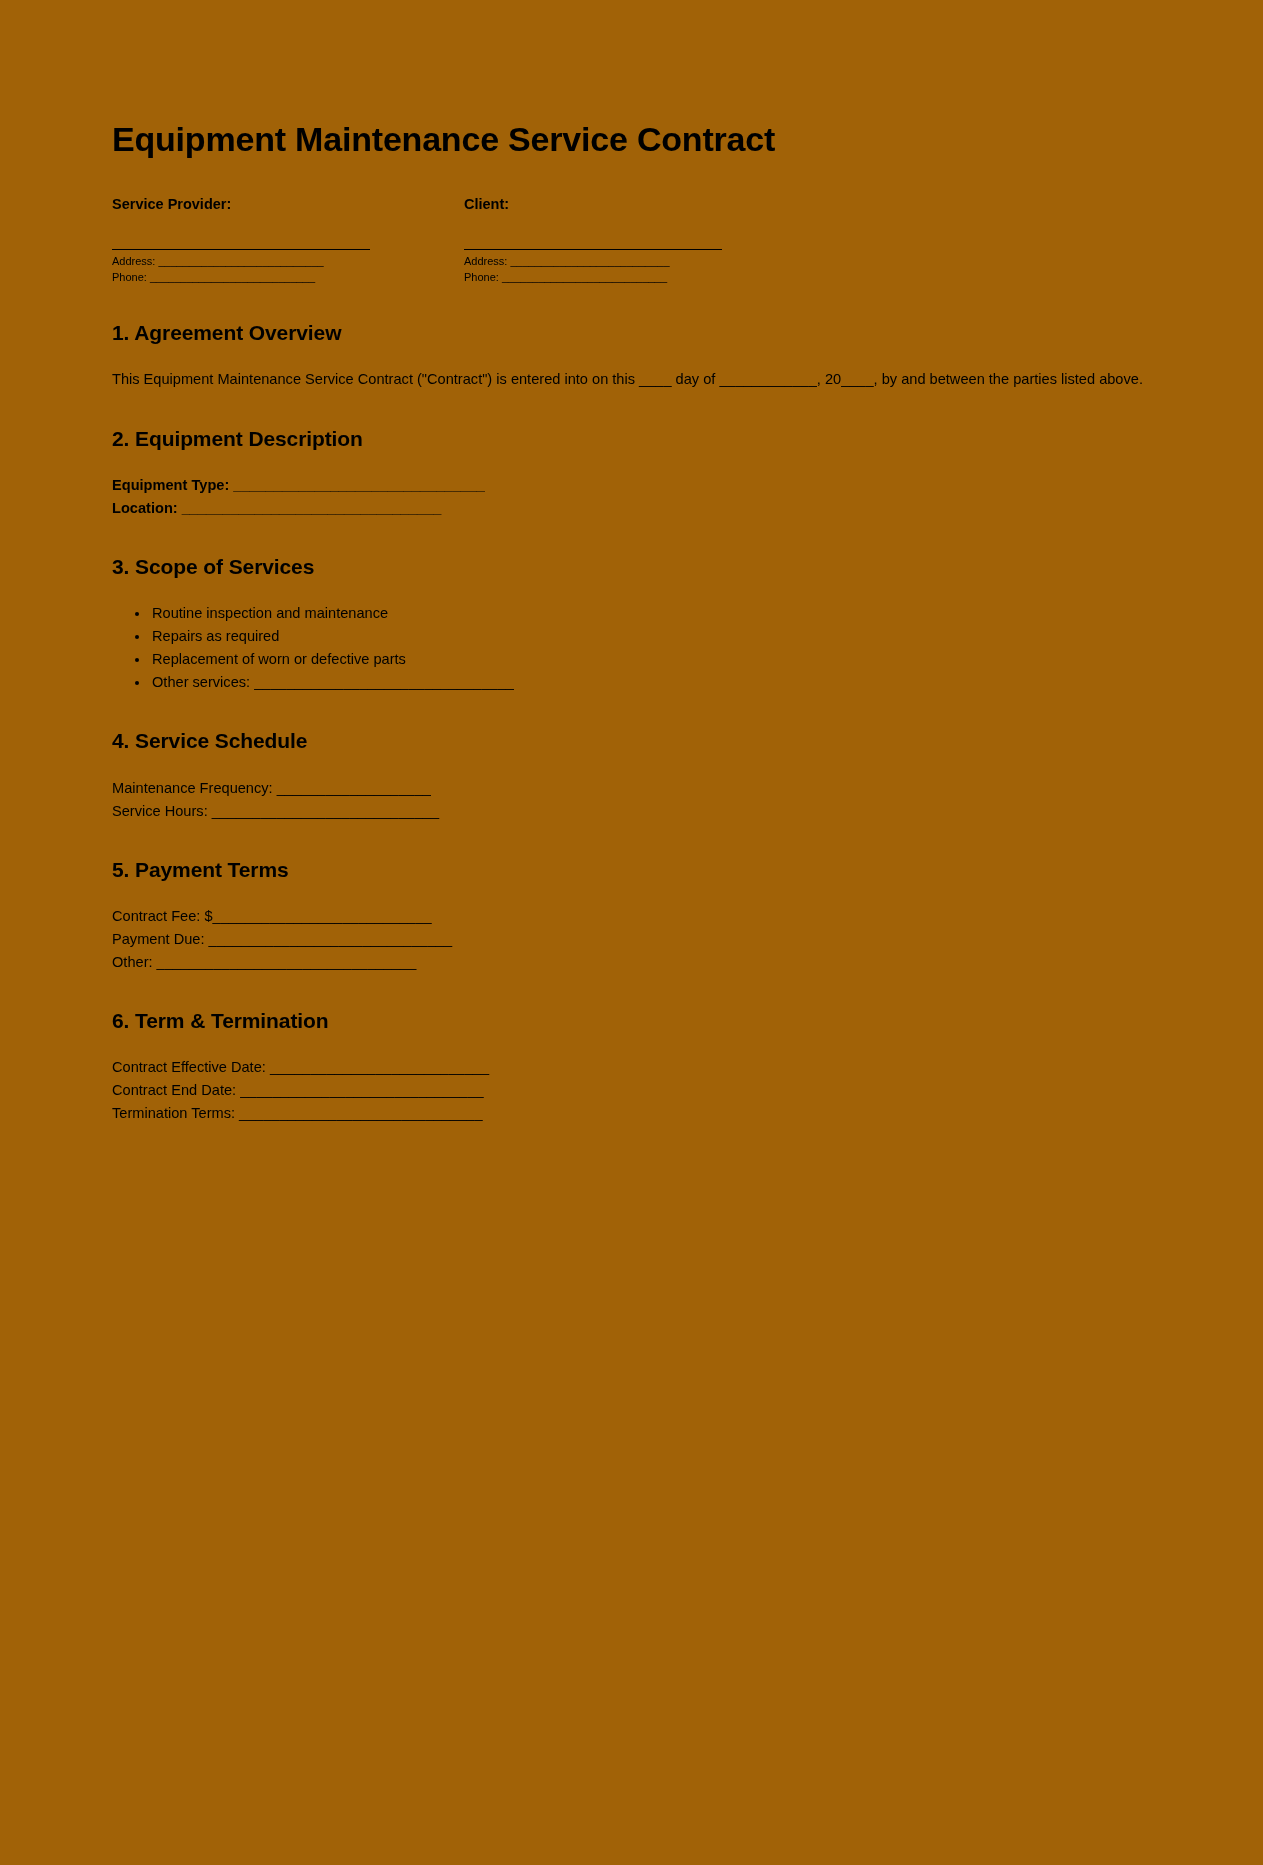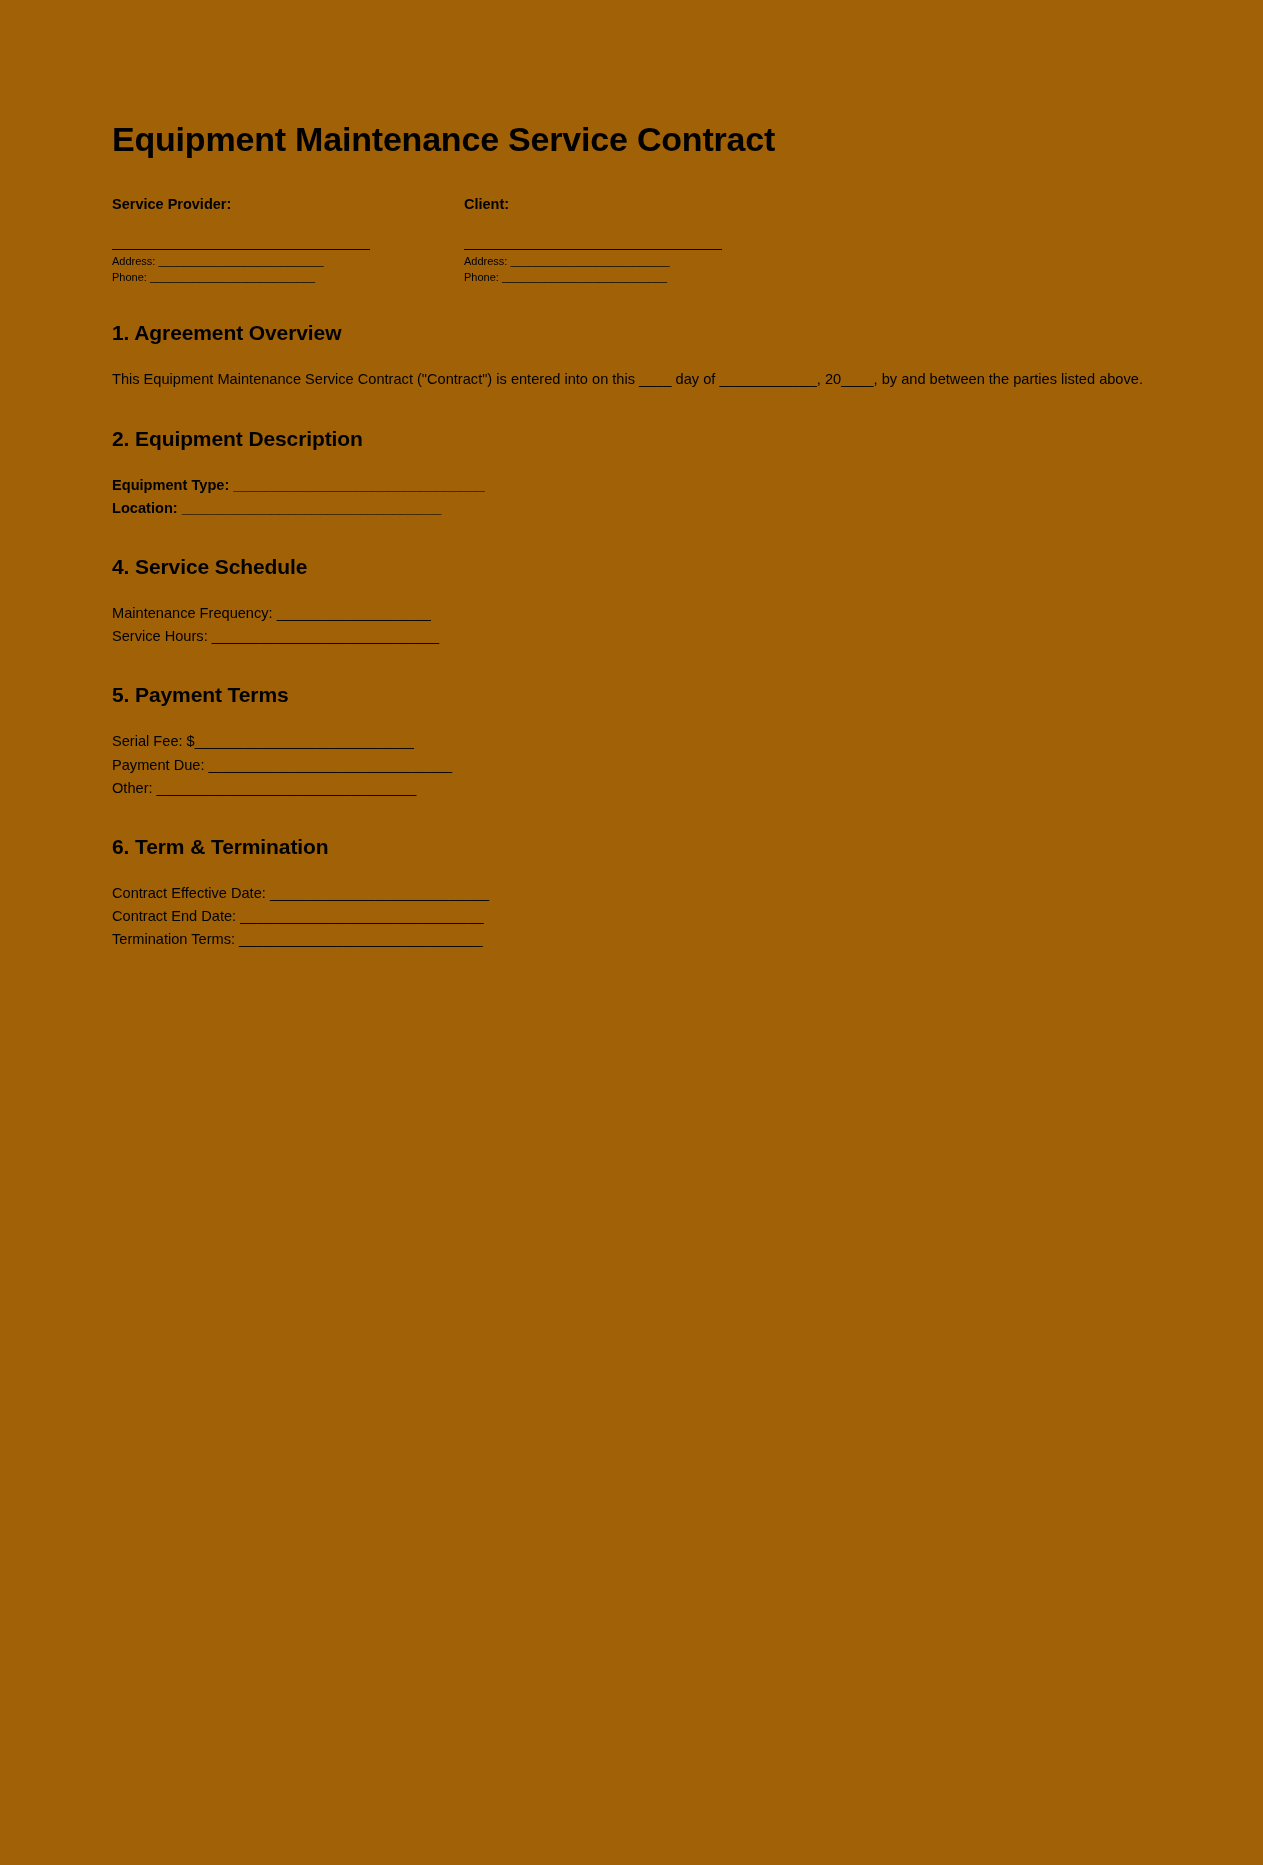--- a/index.html
+++ b/index.html
@@ -133,30 +133,39 @@
       <h2 class="section-heading">1. Agreement Overview</h2>
       <p class="body-text">This Equipment Maintenance Service Contract ("Contract") is entered into on this ____ day of ____________, 20____, by and between the parties listed above.</p>
     </div>
 
     <div class="section">
       <h2 class="section-heading">2. Equipment Description</h2>
       <p class="field-line bold">Equipment Type: _______________________________</p>
       <p class="field-line bold">Location: ________________________________</p>
     </div>
 
+    <div class="section">
+      <h2 class="section-heading">3. Scope of Services</h2>
+      <ul class="scope-list">
+        <li>Routine inspection and maintenance</li>
+        <li>Repairs as required</li>
+        <li>Replacement of worn or defective parts</li>
+        <li>Other services: ________________________________</li>
+      </ul>
+    </div>
 
     <div class="section">
       <h2 class="section-heading">4. Service Schedule</h2>
       <p class="field-line">Maintenance Frequency: ___________________</p>
       <p class="field-line">Service Hours: ____________________________</p>
     </div>
 
     <div class="section">
       <h2 class="section-heading">5. Payment Terms</h2>
-      <p class="field-line">Serial Fee: $___________________________</p>
+      <p class="field-line">Contract Fee: $___________________________</p>
       <p class="field-line">Payment Due: ______________________________</p>
       <p class="field-line">Other: ________________________________</p>
     </div>
 
     <div class="section">
       <h2 class="section-heading">6. Term &amp; Termination</h2>
       <p class="field-line">Contract Effective Date: ___________________________</p>
       <p class="field-line">Contract End Date: ______________________________</p>
       <p class="field-line">Termination Terms: ______________________________</p>
     </div>

